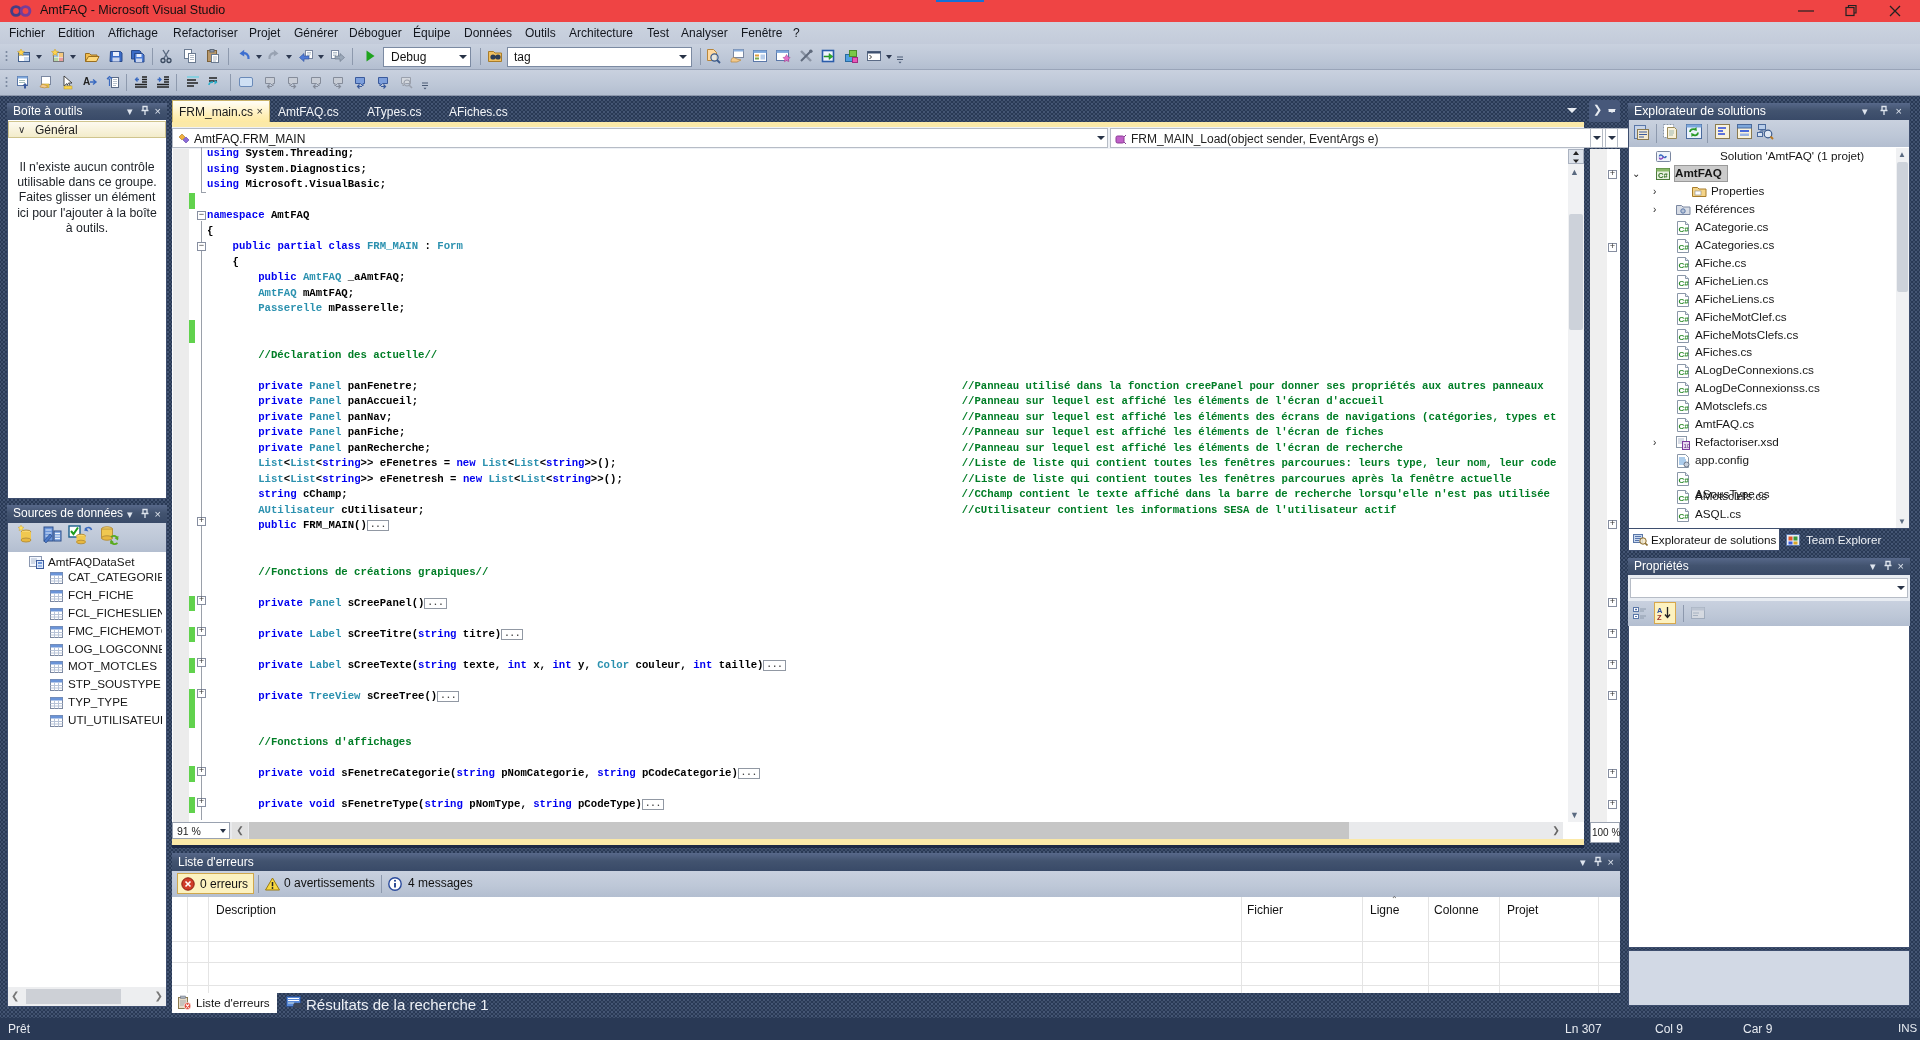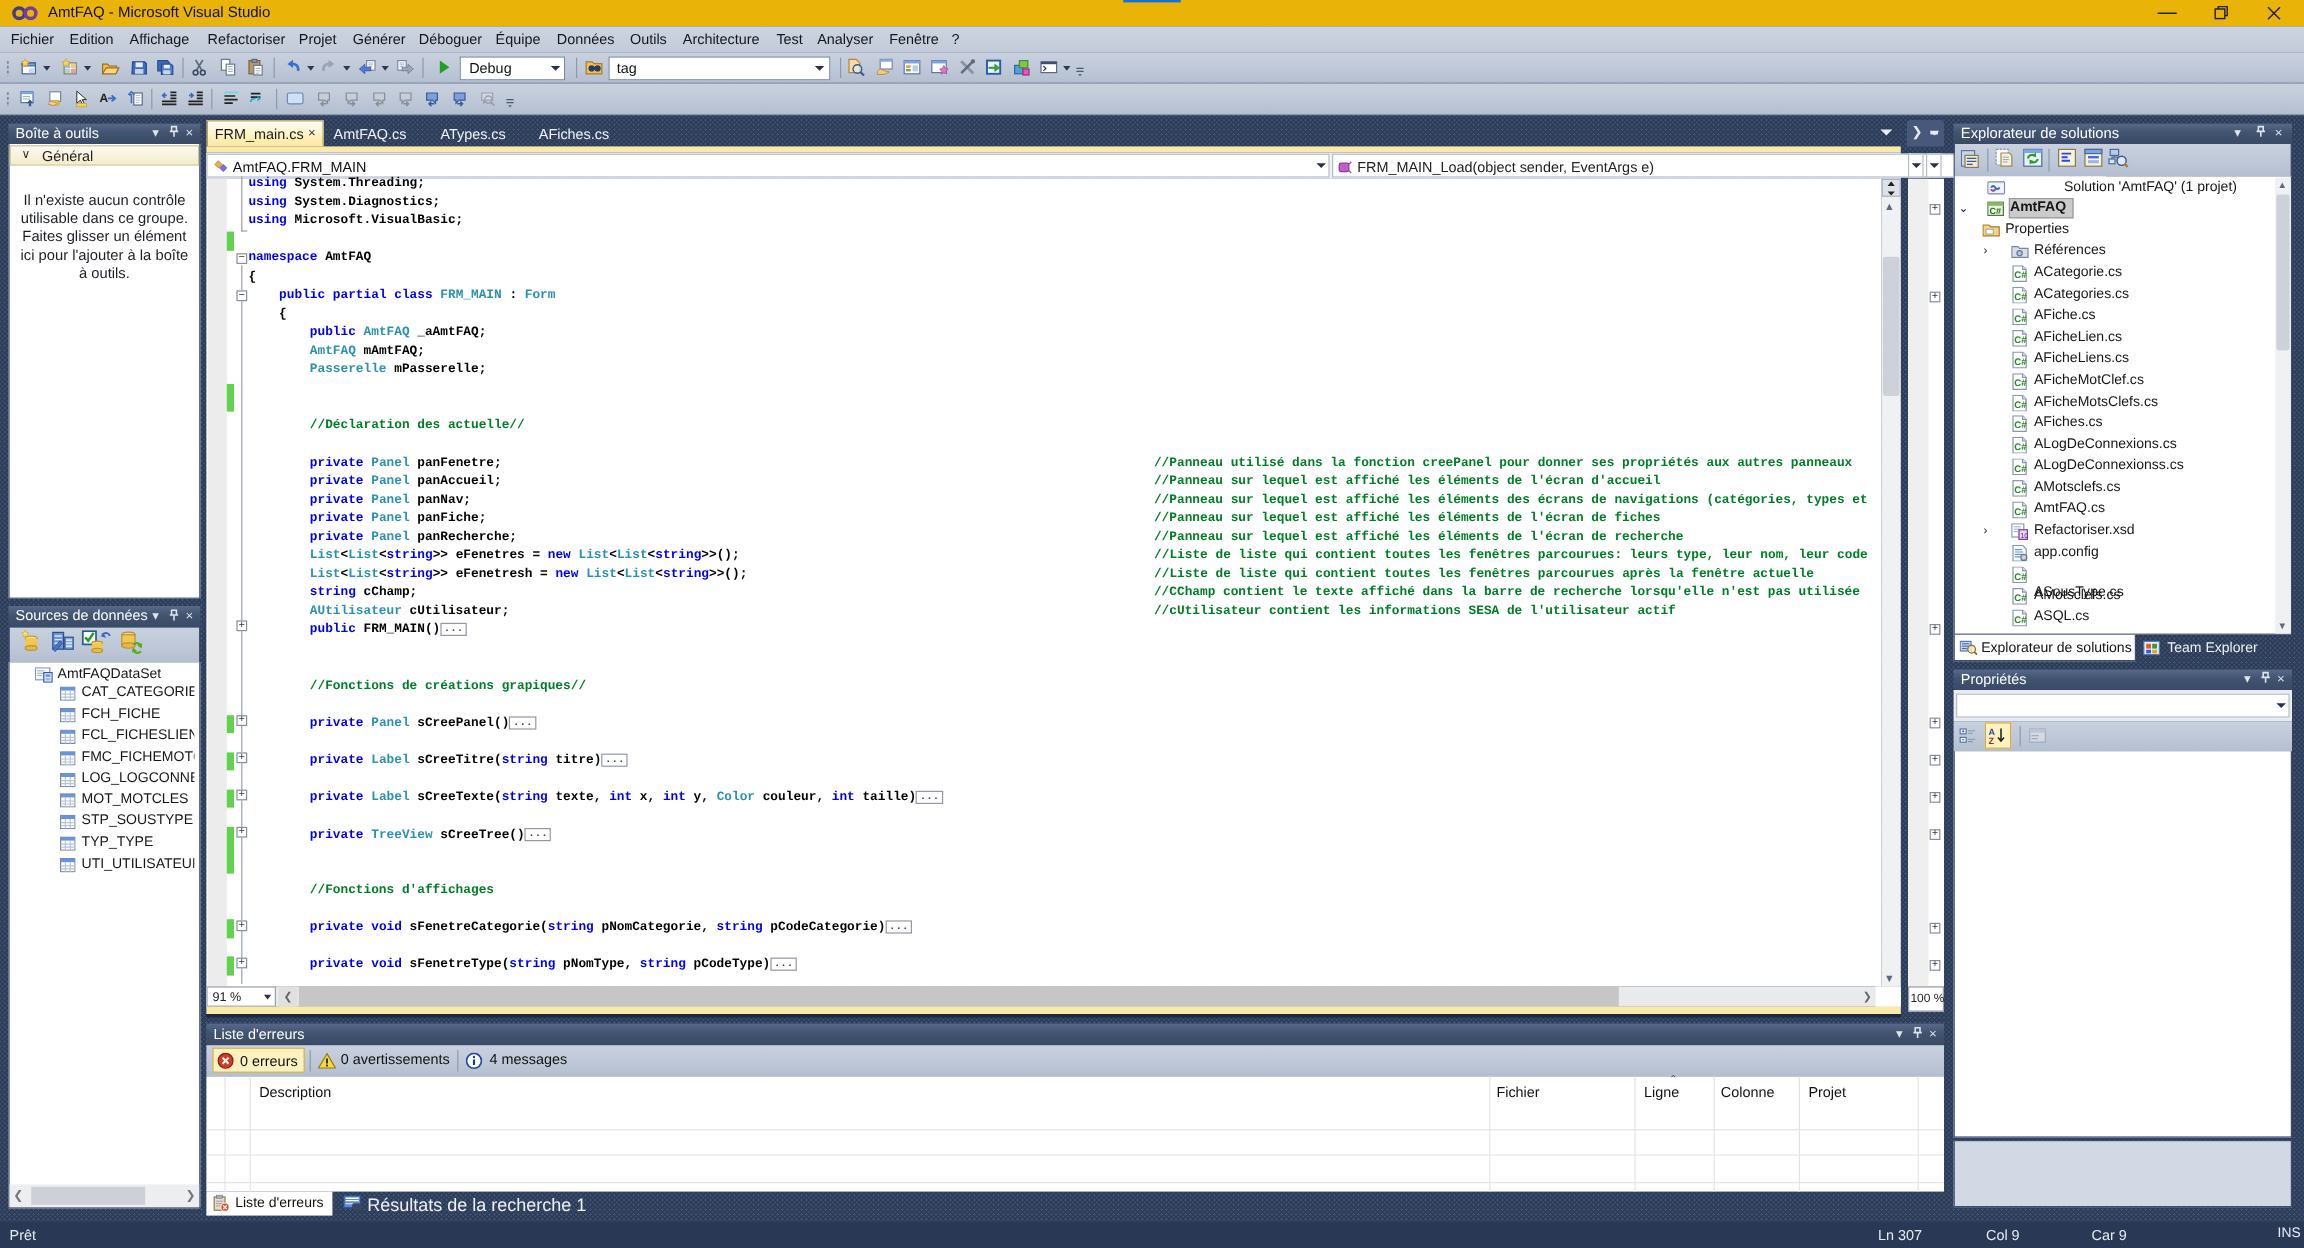--- a/index.html
+++ b/index.html
@@ -26,21 +26,21 @@
 .combo{position:absolute;background:#fff;border:1px solid #b6bcc6}
 .combo .da{position:absolute;right:2px;top:50%;margin-top:-2px;width:0;height:0;
  border-left:4px solid transparent;border-right:4px solid transparent;border-top:4px solid #273246}
 .vline{position:absolute;width:1px;background:#e4e4e4}
 .hline{position:absolute;height:1px;background:#e4e4e4}
 svg{display:block}
 .pticons svg{display:inline-block}
 </style></head><body>
 
 <div class="abs" style="left:936px;top:0;width:48px;height:2px;background:#1471d8;z-index:9"></div>
-<div class="abs" style="left:0;top:0;width:1920px;height:22px;background:#eab308;z-index:5">
+<div class="abs" style="left:0;top:0;width:1920px;height:22px;background:#ef4444;z-index:5">
     <svg width="24" height="14" style="position:absolute;left:9px;top:4px" viewBox="0 0 24 14">
       <circle cx="7" cy="7" r="4.4" fill="none" stroke="#443d85" stroke-width="2.9"></circle>
       <circle cx="16.5" cy="7" r="4.4" fill="none" stroke="#763d99" stroke-width="2.9"></circle>
     </svg>
     <span style="position:absolute;left:40px;top:3px;font-size:12.5px;color:#111">AmtFAQ - Microsoft Visual Studio</span>
     <svg width="120" height="16" style="position:absolute;left:1790px;top:3px" viewBox="0 0 120 16">
       <path d="M8 8 H24" stroke="#222" stroke-width="1.2" fill="none"></path>
       <rect x="56" y="4.5" width="8" height="8" stroke="#222" fill="none" stroke-width="1.2"></rect>
       <path d="M58.5 4.5 V2.5 H66 V10 H64" stroke="#222" stroke-width="1.2" fill="none"></path>
       <path d="M100 3 L110 13 M110 3 L100 13" stroke="#222" stroke-width="1.3" fill="none"></path>
@@ -711,21 +711,21 @@
 <div class="abs" style="left:1674px;top:165.4px;width:54px;height:17px;background:#cbcbcb;border:1px solid #9a9a9a"></div>
 <div class="treerow" style="left:1656px;top:166.4px;width:249px;height:15px">
     <svg width="14" height="14" style="position:absolute;left:0;top:1px">
       <rect x="0.5" y="1.5" width="13" height="11" fill="#e8f0e0" stroke="#4a7a3a"></rect>
       <rect x="0.5" y="1.5" width="13" height="3" fill="#88b868"></rect>
       <text x="2" y="11" font-size="7.5" font-weight="bold" fill="#2a6a1a" font-family="Liberation Sans">C#</text>
     </svg>
     <span style="position:absolute;left:19px;top:0;font-weight:bold;">AmtFAQ</span>
   </div>
 <span class="chev" style="left:1653px;top:186.3px">›</span>
-<div class="treerow" style="left:1652px;top:184.3px;width:229px;height:15px">
+<div class="treerow" style="left:1692px;top:184.3px;width:229px;height:15px">
     <svg width="15" height="13" style="position:absolute;left:0;top:1px">
       <path d="M0.5 11.5 V2.5 h5 l1.5 1.5 h7 v7.5z" fill="#f4d488" stroke="#a87c2a"></path>
       <rect x="3" y="6" width="6" height="4" fill="#fdfdfd" stroke="#8a8a8a" stroke-width=".6"></rect>
     </svg>
     <span style="position:absolute;left:19px;top:0;">Properties</span>
   </div>
 <span class="chev" style="left:1653px;top:204.20000000000002px">›</span>
 <div class="treerow" style="left:1676px;top:202.20000000000002px;width:229px;height:15px">
     <svg width="15" height="13" style="position:absolute;left:0;top:1px">
       <path d="M0.5 11.5 V2.5 h5 l1.5 1.5 h7 v7.5z" fill="#d8dde6" stroke="#7a87a0"></path>

